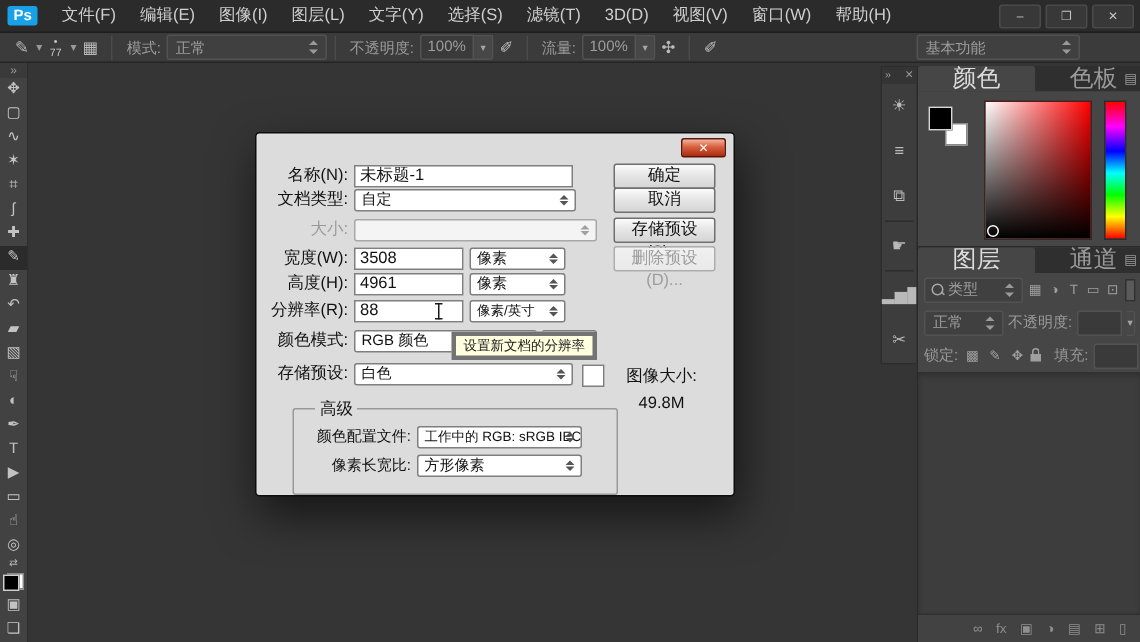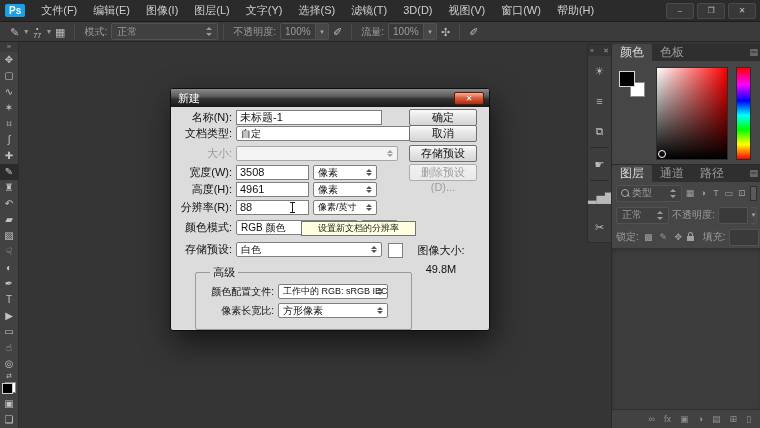--- a/index.html
+++ b/index.html
@@ -61,21 +61,21 @@
         border:1px solid #2c2c2c;z-index:8}
   .dockhead{height:11px;background:#343434;color:#9a9a9a;font-size:7px;line-height:11px;
             display:flex;justify-content:space-between;padding:0 2px}
   .dicon{height:30px;color:#b9b9b9;font-size:11px;line-height:30px;text-align:center}
   .dsep{height:1px;background:#2c2c2c;margin:1px 2px}
 
   
   .rightcol{position:absolute;left:611px;top:44px;width:149px;bottom:0;z-index:8;
             display:flex;flex-direction:column;background:#464646;border-left:1px solid #2a2a2a}
   .tabbar{height:17px;background:#2f2f2f;display:flex;align-items:flex-end;position:relative}
-  .tab{font-size:12px;color:#9a9a9a;padding:2px 8px;line-height:13px;white-space:nowrap}
+  .tab{font-size:16px;color:#9a9a9a;padding:2px 23px;line-height:13px;white-space:nowrap}
   .tab.active{background:#464646;color:#dcdcdc;border-radius:2px 2px 0 0}
   .pmenu{position:absolute;right:3px;top:3px;color:#9a9a9a;font-size:9px}
   .colorpanel{height:120px;display:flex;flex-direction:column}
   .cbody{position:relative;flex:1;background:#464646}
   .mini-swatches{position:absolute;left:7px;top:10px;width:26px;height:26px}
   .mini-bg{position:absolute;right:0;bottom:0;width:13px;height:13px;background:#fff;border:1px solid #8a8a8a}
   .mini-fg{position:absolute;left:0;top:0;width:14px;height:14px;background:#000;border:1px solid #d8d8d8}
   .colorfield{position:absolute;left:44px;top:6px;width:70px;height:91px;border:1px solid #2c2c2c;
       background:linear-gradient(to top,#000,rgba(0,0,0,0)),
                  linear-gradient(to right,#fff,rgba(255,255,255,0)),#ff0000}
@@ -128,22 +128,22 @@
   .dbtn{position:absolute;left:238px;width:68px;height:17px;box-sizing:border-box;
         background:linear-gradient(#fbfbfb,#e6e6e6 45%,#d5d5d5);border:1px solid #6f6f6f;
         border-radius:2px;font-size:11px;line-height:15px;text-align:center}
   .dbtn.dis{color:#9c9c9c;border-color:#adadad;background:linear-gradient(#f1f1f1,#e9e9e9)}
   .swatchbox{position:absolute;width:13px;height:13px;background:#fff;border:1px solid #7f7f7f}
   .imgsize{position:absolute;left:232px;width:76px;text-align:center}
   .adv{position:absolute;left:22px;top:158px;width:198px;height:52px;border:1px solid #9a9a9a;
        border-radius:2px}
   .adv legend{font-size:11px;padding:0 3px;margin-left:6px}
   .alabel{position:absolute;left:0;width:78px;text-align:right;font-size:10px;line-height:15px;white-space:nowrap}
-  .dtip{position:absolute;left:130px;top:114px;height:13px;background:#ffffdf;border:1px solid #737373;
-        font-size:9px;line-height:12px;padding:0 16px;z-index:5;color:#222;white-space:nowrap}
+  .dtip{position:absolute;left:130px;top:114px;height:13px;background:#ffffdf;border:3px solid #737373;
+        font-size:9px;line-height:12px;padding:0 5px;z-index:5;color:#222;white-space:nowrap}
   .ibeam{position:absolute;left:121px;top:95px;width:1px;height:11px;background:#1a1a1a}
   .ibeam::before,.ibeam::after{content:"";position:absolute;left:-2px;width:5px;height:1px;background:#1a1a1a}
   .ibeam::before{top:0}.ibeam::after{bottom:0}
 </style>
 </head>
 <body>
 
 <div class="app">
 
   <header class="menubar">
@@ -185,20 +185,21 @@
     <span class="valbox">100%</span>
     <span class="valarrow">▾</span>
     <span class="obicon">✐</span>
     <i class="vsep"></i>
     <span class="oblabel">流量:</span>
     <span class="valbox">100%</span>
     <span class="valarrow">▾</span>
     <span class="obicon">✣</span>
     <i class="vsep"></i>
     <span class="obicon">✐</span>
+    <span class="dsel wsp" style="width:86px">基本功能</span>
   </div>
 
   <div class="toolbar">
     <div class="tbhead">»</div>
     <div class="tool">✥</div>
     <div class="tool">▢</div>
     <div class="tool">∿</div>
     <div class="tool">✶</div>
     <div class="tool">⌗</div>
     <div class="tool">ʃ</div>
@@ -303,30 +304,29 @@
         <i class="bicon">▣</i>
         <i class="bicon">◑</i>
         <i class="bicon">▤</i>
         <i class="bicon">⊞</i>
         <i class="bicon">▯</i>
       </div>
     </section>
   </div>
 
   <div class="dialog">
-    <div class="dtitle">新建</div>
     <div class="dclose">✕</div>
     <div class="dbody">
 
       <span class="dlabel" style="top:3px">名称(N):</span>
       <span class="tin" style="left:65px;top:3px;width:146px">未标题-1</span>
       <span class="dbtn" style="top:2px">确定</span>
 
       <span class="dlabel" style="top:19px">文档类型:</span>
-      <span class="sel" style="left:65px;top:19px;width:196px">自定</span>
+      <span class="sel" style="left:65px;top:19px;width:148px">自定</span>
       <span class="dbtn" style="top:18px">取消</span>
 
       <span class="dlabel dis" style="top:39px">大小:</span>
       <span class="sel dis" style="left:65px;top:39px;width:162px"></span>
       <span class="dbtn" style="top:38px">存储预设(S)...</span>
 
       <span class="dlabel" style="top:58px">宽度(W):</span>
       <span class="tin" style="left:65px;top:58px;width:73px">3508</span>
       <span class="sel" style="left:142px;top:58px;width:64px">像素</span>
       <span class="dbtn dis" style="top:57px">删除预设(D)...</span>

